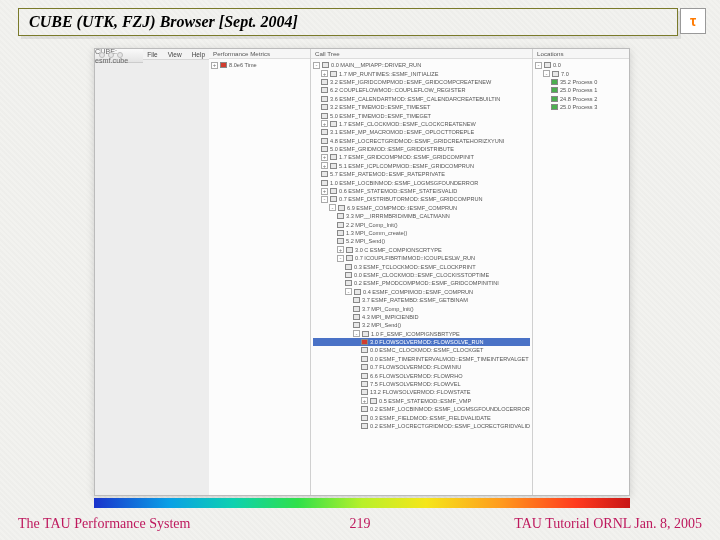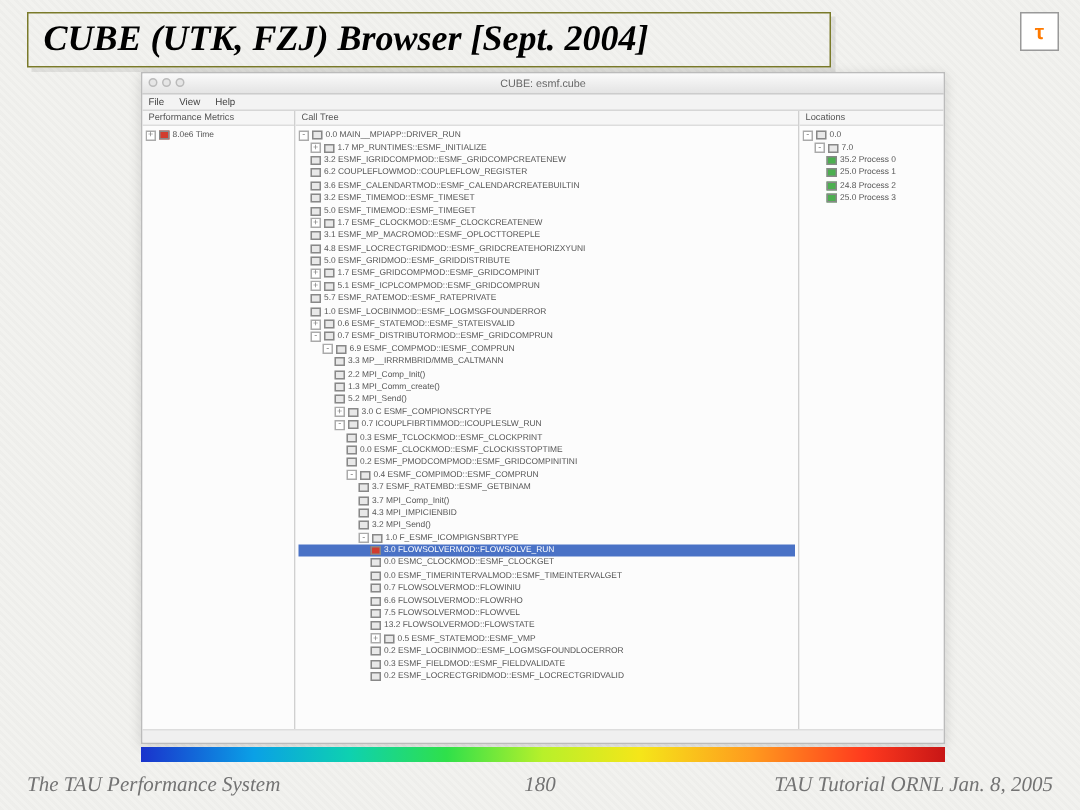--- a/index.html
+++ b/index.html
@@ -4,37 +4,37 @@
 <style>
   * { box-sizing: border-box; margin: 0; padding: 0; }
   body {
     width: 720px; height: 540px;
     background: #f2f2ef;
     background-image: repeating-linear-gradient(45deg, rgba(0,0,0,0.015) 0 2px, transparent 2px 4px);
     font-family: "Times New Roman", serif;
     position: relative; overflow: hidden;
   }
   .title-box {
-    position: absolute; left: 18px; top: 8px; width: 536px;
+    position: absolute; left: 18px; top: 8px; width: 660px;
     border: 1.5px solid #7a7a2a; background: rgba(255,255,255,0.0);
     padding: 4px 10px;
-    font-style: italic; font-weight: bold; font-size: 24px; color: #000;
+    font-style: italic; font-weight: bold; font-size: 16px; color: #000;
     box-shadow: 3px 3px 0 rgba(0,0,0,0.08);
   }
   .tau-logo {
     position: absolute; right: 14px; top: 8px; width: 26px; height: 26px;
     border: 1px solid #999; background: #fff;
     display:flex; align-items:center; justify-content:center;
     font-family: sans-serif; font-weight:bold; font-size:14px; color:#ff7a00;
   }
   .app-window {
     position: absolute; left: 94px; top: 48px; width: 536px; height: 448px;
     background: #ededed; border: 1px solid #bbb;
     box-shadow: 0 2px 8px rgba(0,0,0,0.15);
-    display:flex; flex-direction:column;
+    display:flex; 
     font-family: "Lucida Grande","Helvetica Neue",Arial,sans-serif;
     font-size: 6.2px; color:#333;
   }
   .titlebar {
     height: 14px; background: linear-gradient(#fafafa,#e4e4e4);
     border-bottom:1px solid #ccc; display:flex; align-items:center;
     justify-content:center; font-size:7.2px; color:#666; position:relative;
   }
   .tl-btns { position:absolute; left:4px; top:3px; display:flex; gap:3px;}
   .tl-btn { width:6px; height:6px; border-radius:50%; background:#e6e6e6; border:0.5px solid #bbb;}
@@ -59,21 +59,21 @@
   .ind4{ padding-left:32px;} .ind5{ padding-left:40px;} .ind6{ padding-left:48px;}
   .highlight{ background:#4a72c6; color:#fff;}
   .statusbar{ height:9px; background:#f0f0f0; border-top:1px solid #ddd;}
   .colorbar {
     position:absolute; left:94px; top:498px; width:536px; height:10px;
     background: linear-gradient(to right,
       #1a33cc 0%, #0aa0e6 14%, #0ed1b0 26%, #2fe04a 38%,
       #b8f02a 50%, #f5e619 62%, #ff9a1e 76%, #ff3a1e 90%, #c81616 100%);
   }
   .footer { position:absolute; left:0; bottom:6px; width:720px; height:20px;
-    display:flex; align-items:center; font-style:italic; font-size:14px; color:#737373;}
+    display:flex; align-items:center; font-size:14px; color:#be185d;}
   .foot-left{ position:absolute; left:18px;}
   .foot-mid{ width:100%; text-align:center;}
   .foot-right{ position:absolute; right:18px;}
 </style>
 </head>
 <body>
 
 <div class="title-box">CUBE (UTK, FZJ) Browser [Sept. 2004]</div>
 <div class="tau-logo">τ</div>
 
@@ -328,15 +328,15 @@
       </div>
     </div>
   </div>
   <div class="statusbar"></div>
 </div>
 
 <div class="colorbar"></div>
 
 <div class="footer">
   <span class="foot-left">The TAU Performance System</span>
-  <span class="foot-mid">180</span>
+  <span class="foot-mid">219</span>
   <span class="foot-right">TAU Tutorial ORNL Jan. 8, 2005</span>
 </div>
 
 </body></html>

